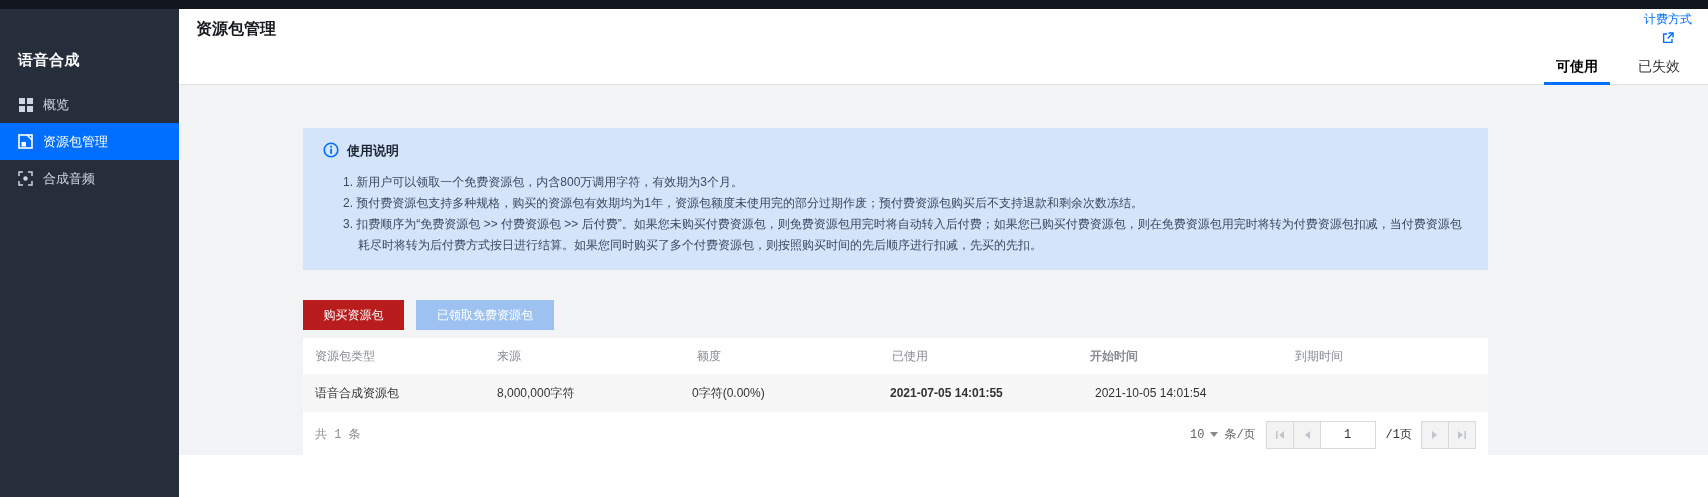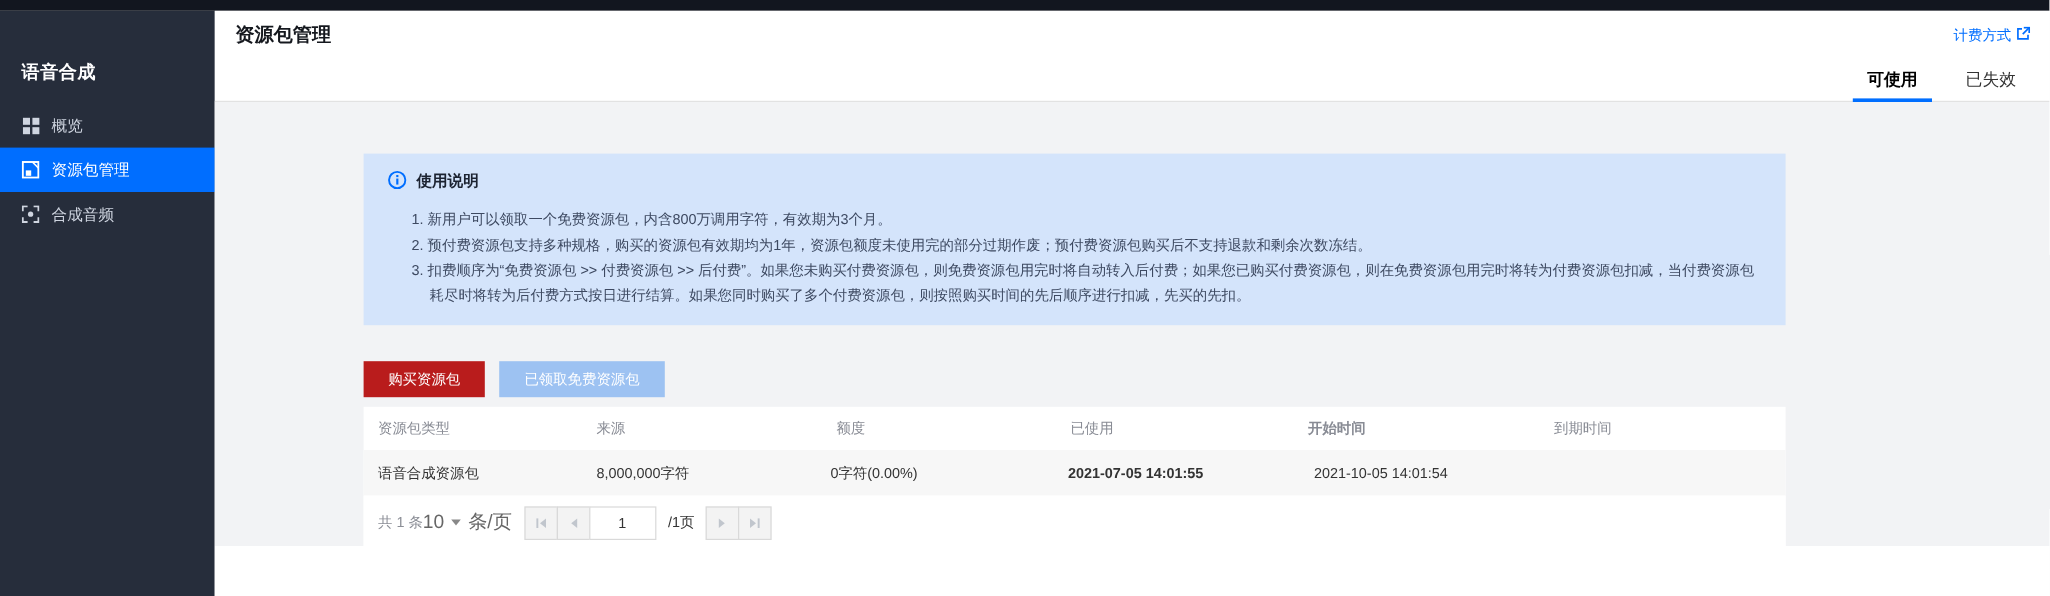--- a/index.html
+++ b/index.html
@@ -17,21 +17,21 @@
   .menu { margin-top:2px; }
   .menu-item { height:37px; display:flex; align-items:center; padding-left:18px; font-size:13px; cursor:pointer; color:#cfd5e0; }
   .menu-item.active { background:#006eff; color:#fff; }
   .menu-item .mi-icon { width:15px; height:15px; margin-right:10px; display:inline-flex; align-items:center; justify-content:center; }
   .menu-item svg { display:block; }
 
   
   .main { flex:1; display:flex; flex-direction:column; background:#fff; min-width:0; }
   .page-header { height:40px; flex:none; display:flex; align-items:center; justify-content:space-between; padding:0 16px 0 17px; }
   .page-title { font-size:16px; font-weight:bold; color:#15181e; }
-  .billing-link { display:flex; align-items:center; gap:4px; color:#006eff; font-size:12px; cursor:pointer; text-decoration:none; }
+  .billing-link { display:flex; align-items:center; gap:4px; color:#006eff; font-size:12px; cursor:pointer; text-decoration:none;flex-direction:column; }
 
   .tabbar { height:36px; flex:none; display:flex; align-items:stretch; padding-left:10px; border-bottom:1px solid #e2e2e2;justify-content:flex-end; }
   .tab { position:relative; display:flex; align-items:center; padding:0 12px; margin-right:16px; font-size:14px; color:#333; cursor:pointer; }
   .tab.active { font-weight:bold; color:#000; }
   .tab.active::after { content:""; position:absolute; left:0; right:0; bottom:-1px; height:3px; background:#006eff; }
 
   .content { flex:none; height:370px; background:#f2f3f5; overflow:hidden; }
   .bottom-strip { flex:1; background:#fff; }
 
   .content-inner { margin-left:124px; width:1185px; }
@@ -52,24 +52,24 @@
   
   .card { margin-top:8px; background:#fff; }
   .trow { display:flex; align-items:center; }
   .thead { height:36px; }
   .thead .tcell { color:#888b94; font-size:12px; }
   .tbody-row { height:38px; background:#f7f7f7; }
   .tcell { padding-left:12px; font-size:12px; color:#333; white-space:nowrap; overflow:hidden; }
   .c0{width:182px;} .c1{width:200px;} .c2{width:195px;} .c3{width:198px;} .c4{width:205px;font-weight:bold;} .c5{width:205px;}
 
   
-  .card-footer { height:45px; display:flex; align-items:center; justify-content:flex-start; padding:0 12px 0 12px; background:#fff; }
+  .card-footer { height:45px; display:flex; align-items:center; justify-content:space-between; padding:0 12px 0 12px; background:#fff;font-family:Liberation Mono, monospace; }
   .total-count { color:#8b8e96; font-size:12px; }
   .pager-zone { display:flex; align-items:center; gap:10px; }
-  .page-size { display:flex; align-items:center; gap:6px; color:#666; font-size:16px; cursor:pointer; }
+  .page-size { display:flex; align-items:center; gap:6px; color:#666; font-size:12px; cursor:pointer; }
   .caret { width:0; height:0; border-left:4px solid transparent; border-right:4px solid transparent; border-top:5px solid #888; display:inline-block; }
   .pager { display:flex; align-items:center; }
   .pg-btn { width:28px; height:28px; border:1px solid #d9d9d9; background:#f3f3f3; display:flex; align-items:center; justify-content:center; margin-left:-1px; cursor:default; }
   .pg-btn:first-child { margin-left:0; }
   .pg-btn svg { display:block; }
   .page-input { width:56px; height:28px; border:1px solid #d9d9d9; text-align:center; font-size:12px; color:#333; margin-left:-1px; background:#fff; font-family:inherit; }
   .page-total { font-size:12px; color:#333; padding:0 10px; }
 </style>
 </head>
 <body>

